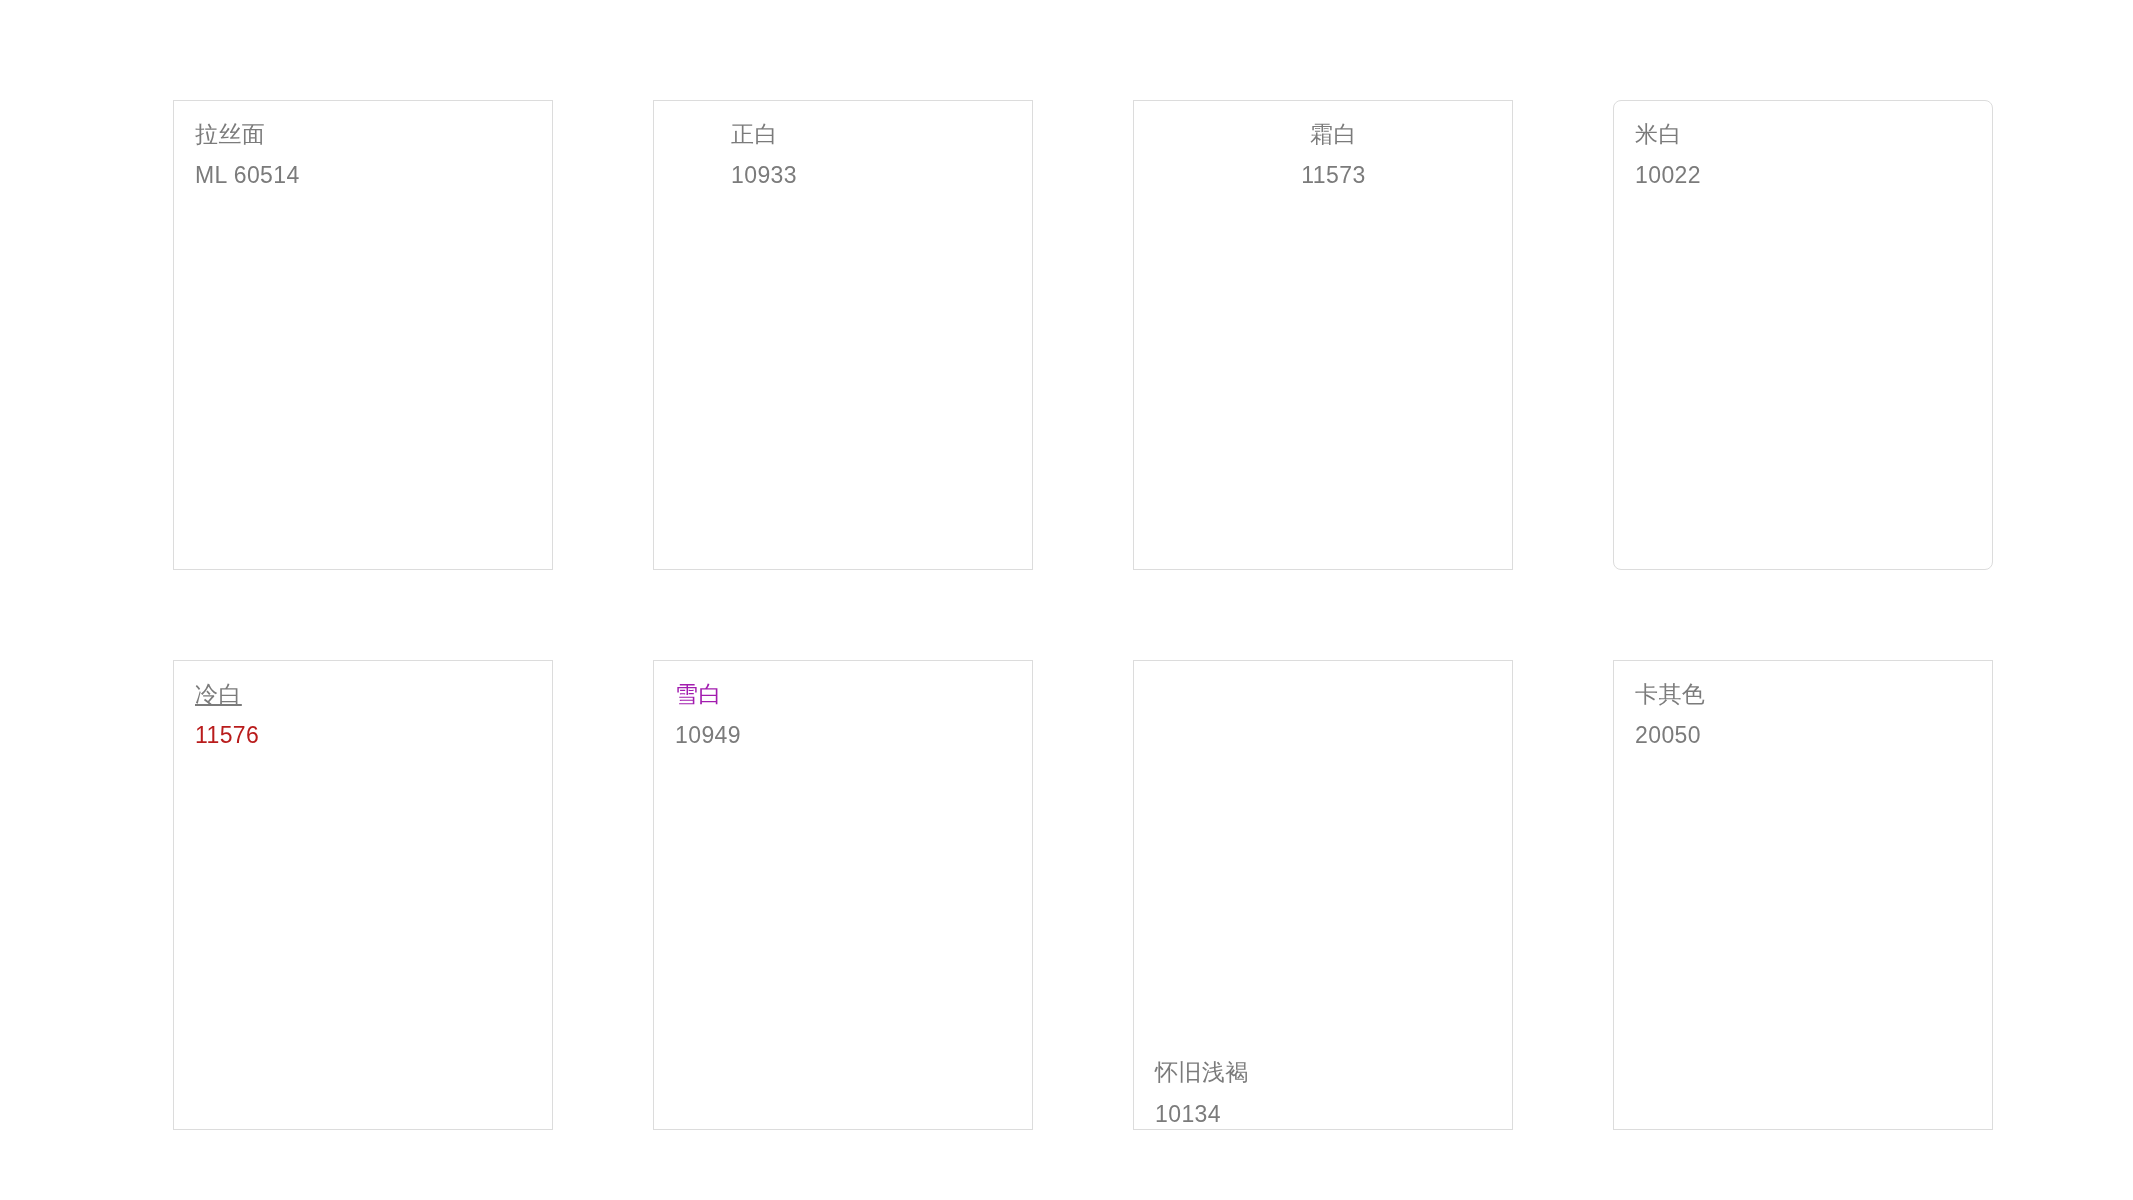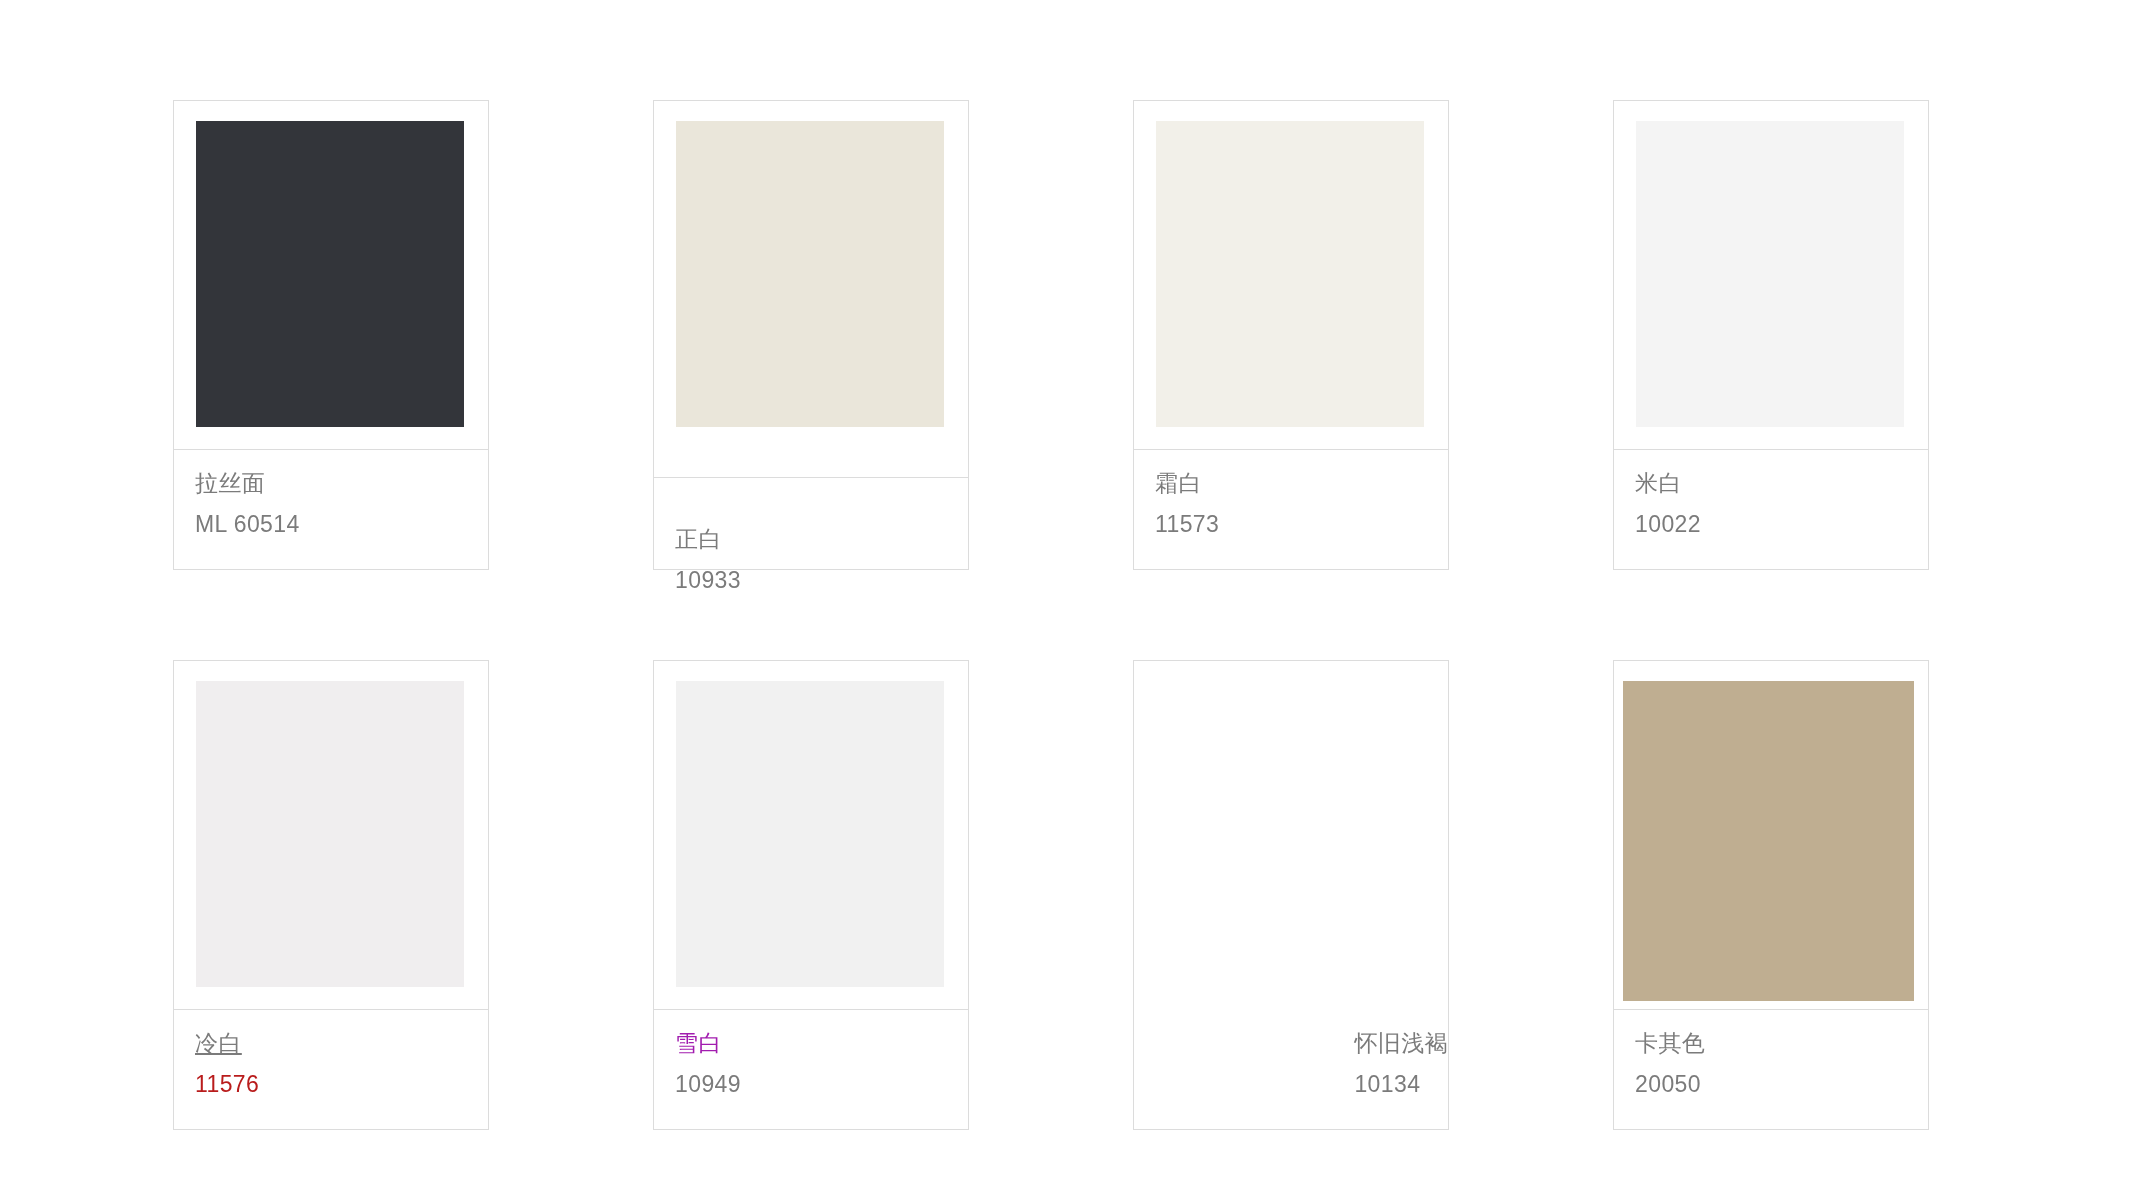--- a/index.html
+++ b/index.html
@@ -23,26 +23,26 @@
     display: grid;
     grid-template-columns: repeat(4, 380px);
     grid-template-rows: repeat(2, 470px);
     column-gap: 100px;
     row-gap: 90px;
   }
 
   .swatch-card {
     position: relative;
     box-sizing: border-box;
-    width: 316px;
+    width: 380px;
     height: 470px;
     background: #ffffff;
     border: 1px solid #dcdcdc;
     display: flex;
-    flex-direction: column;
+    flex-direction: row;
   }
 
   .swatch-chip-area {
     position: relative;
     flex: 0 0 auto;
     height: 348px;
     box-sizing: border-box;
   }
 
   .swatch-chip {
@@ -107,31 +107,31 @@
     <div class="swatch-card" style="border-color: rgb(220, 220, 220); gap: 28px;">
       <div class="swatch-chip-area">
         <div class="swatch-chip" style="background-color: rgb(234, 230, 218);"></div>
       </div>
       <div class="swatch-divider" style="background: rgb(220, 220, 220);"></div>
       <div class="swatch-caption">
         <div class="swatch-name" style="color: rgb(123, 123, 123);">正白</div>
         <div class="swatch-code" style="color: rgb(123, 123, 123);">10933</div>
       </div>
     </div>
-    <div class="swatch-card" style="border-color: rgb(220, 220, 220);">
+    <div class="swatch-card" style="border-color: rgb(220, 220, 220); text-align: center;">
       <div class="swatch-chip-area">
         <div class="swatch-chip" style="background-color: rgb(242, 240, 233);"></div>
       </div>
       <div class="swatch-divider" style="background: rgb(220, 220, 220);"></div>
       <div class="swatch-caption">
         <div class="swatch-name" style="color: rgb(123, 123, 123);">霜白</div>
         <div class="swatch-code" style="color: rgb(123, 123, 123);">11573</div>
       </div>
     </div>
-    <div class="swatch-card" style="border-color: rgb(220, 220, 220);">
+    <div class="swatch-card" style="border-color: rgb(220, 220, 220); border-radius: 8px;">
       <div class="swatch-chip-area">
         <div class="swatch-chip" style="background-color: rgb(244, 244, 244);"></div>
       </div>
       <div class="swatch-divider" style="background: rgb(220, 220, 220);"></div>
       <div class="swatch-caption">
         <div class="swatch-name" style="color: rgb(123, 123, 123);">米白</div>
         <div class="swatch-code" style="color: rgb(123, 123, 123);">10022</div>
       </div>
     </div>
     <div class="swatch-card" style="border-color: rgb(220, 220, 220);">

